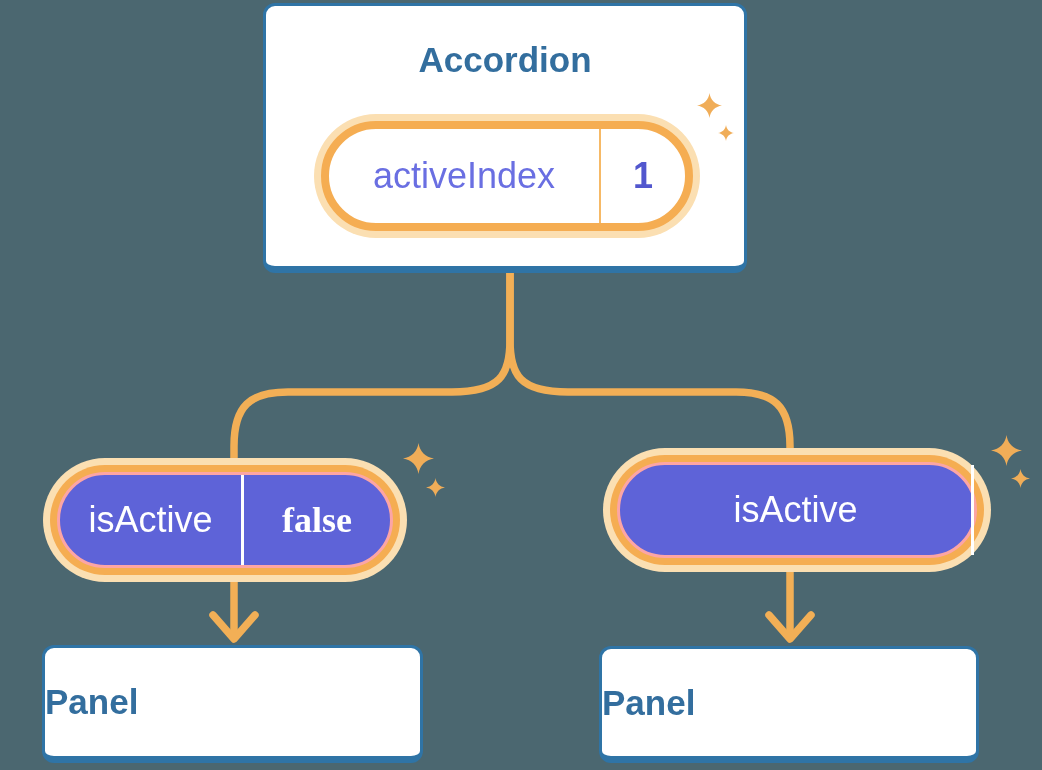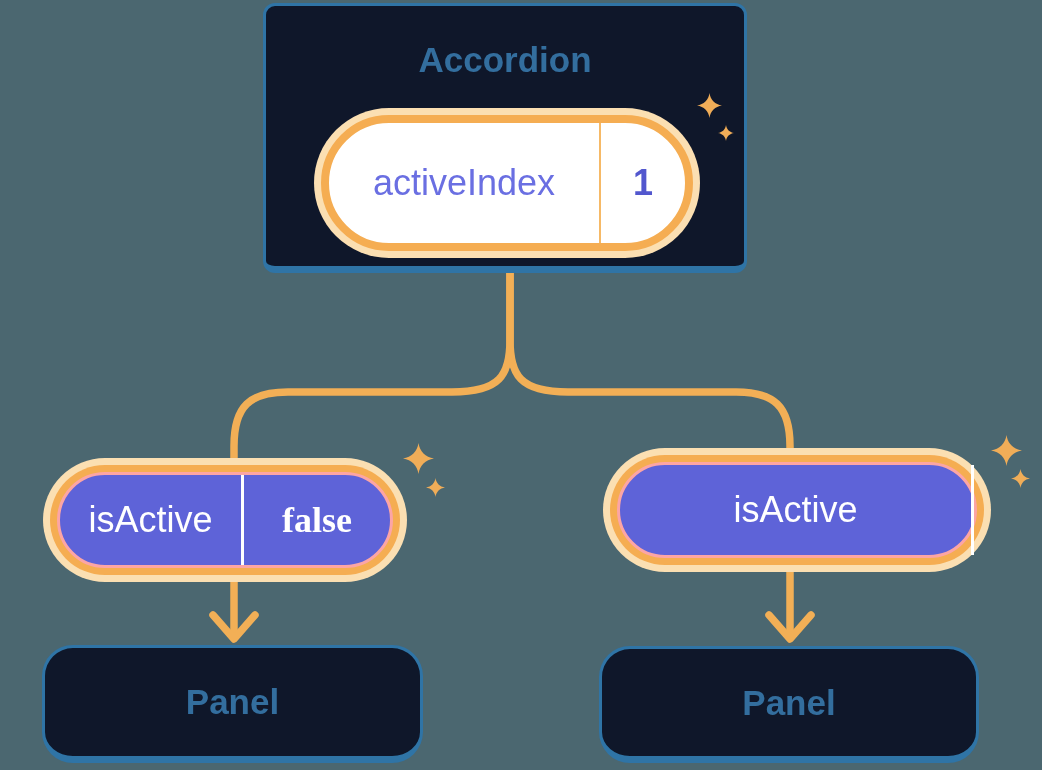--- a/index.html
+++ b/index.html
@@ -17,29 +17,29 @@
   }
   svg.connector {
     position: absolute;
     left: 0; top: 0;
     width: 1042px; height: 770px;
     pointer-events: none;
   }
   
   .card {
     position: absolute;
-    background: #0f172a;
+    background: #ffffff;
     border: 3px solid #2F74A6;
     border-bottom-width: 7px;
     border-radius: 12px;
     box-sizing: border-box;
   }
   .root-card { left: 263px; top: 3px; width: 484px; height: 270px; }
   .panel-card {
-    display: flex; align-items: center; justify-content: center; border-radius: 31px;
+    display: flex; align-items: center; 
   }
   .panel-left  { left: 42px;  top: 645px; width: 381px; height: 118px; }
   .panel-right { left: 599px; top: 646px; width: 380px; height: 117px; }
   .card-title {
     position: absolute;
     left: 0; top: 34px; width: 100%;
     text-align: center;
     font-size: 35px;
     font-weight: 600;
     color: #336E9E;
@@ -52,22 +52,22 @@
   
   .pill {
     position: absolute;
     display: flex;
     align-items: stretch;
     box-sizing: border-box;
     border-radius: 999px;
     font-size: 36px;
   }
   .pill-light {
-    left: 55px; top: 109px;        
-    width: 372px; height: 136px;
+    left: 55px; top: 115px;        
+    width: 372px; height: 110px;
     background: #FFFFFF;
     border: 8px solid #F5AD52;
     box-shadow: 0 0 0 7px #FBDFB2;
   }
   .pill-light .pill-label { color: #6A6FE2; }
   .pill-light .pill-value { color: #5257CE; }
   .pill-light .pill-divider { width: 2px; background: #F6B966; }
   .pill-dark {
     background: #5E63D8;
     border: 3px solid #fca5a5;

